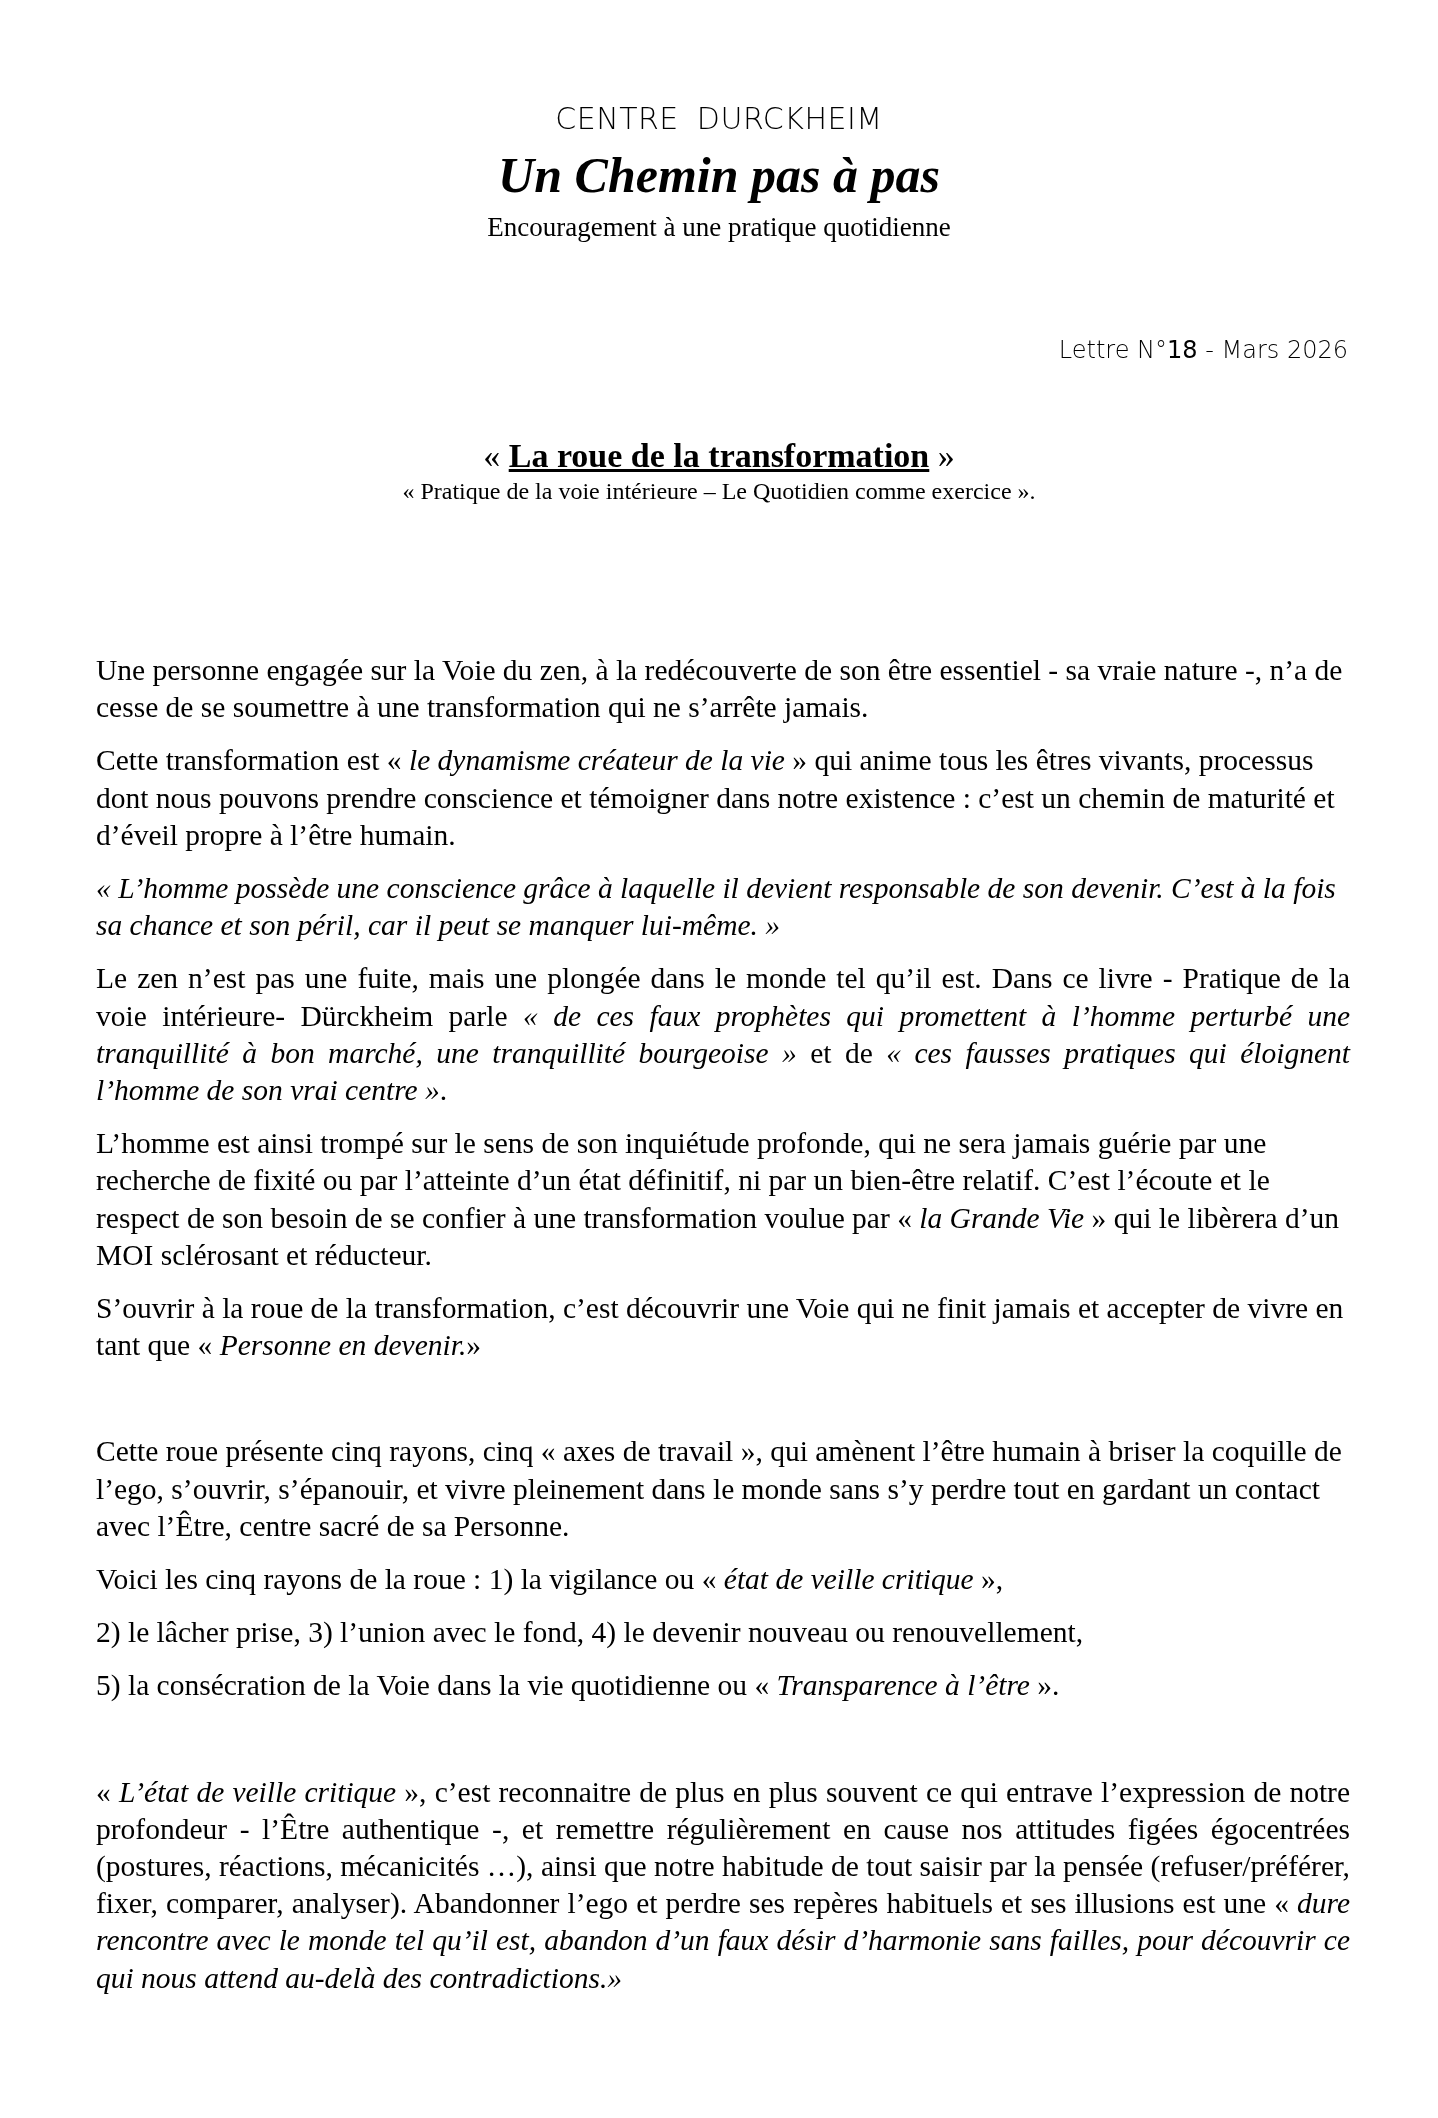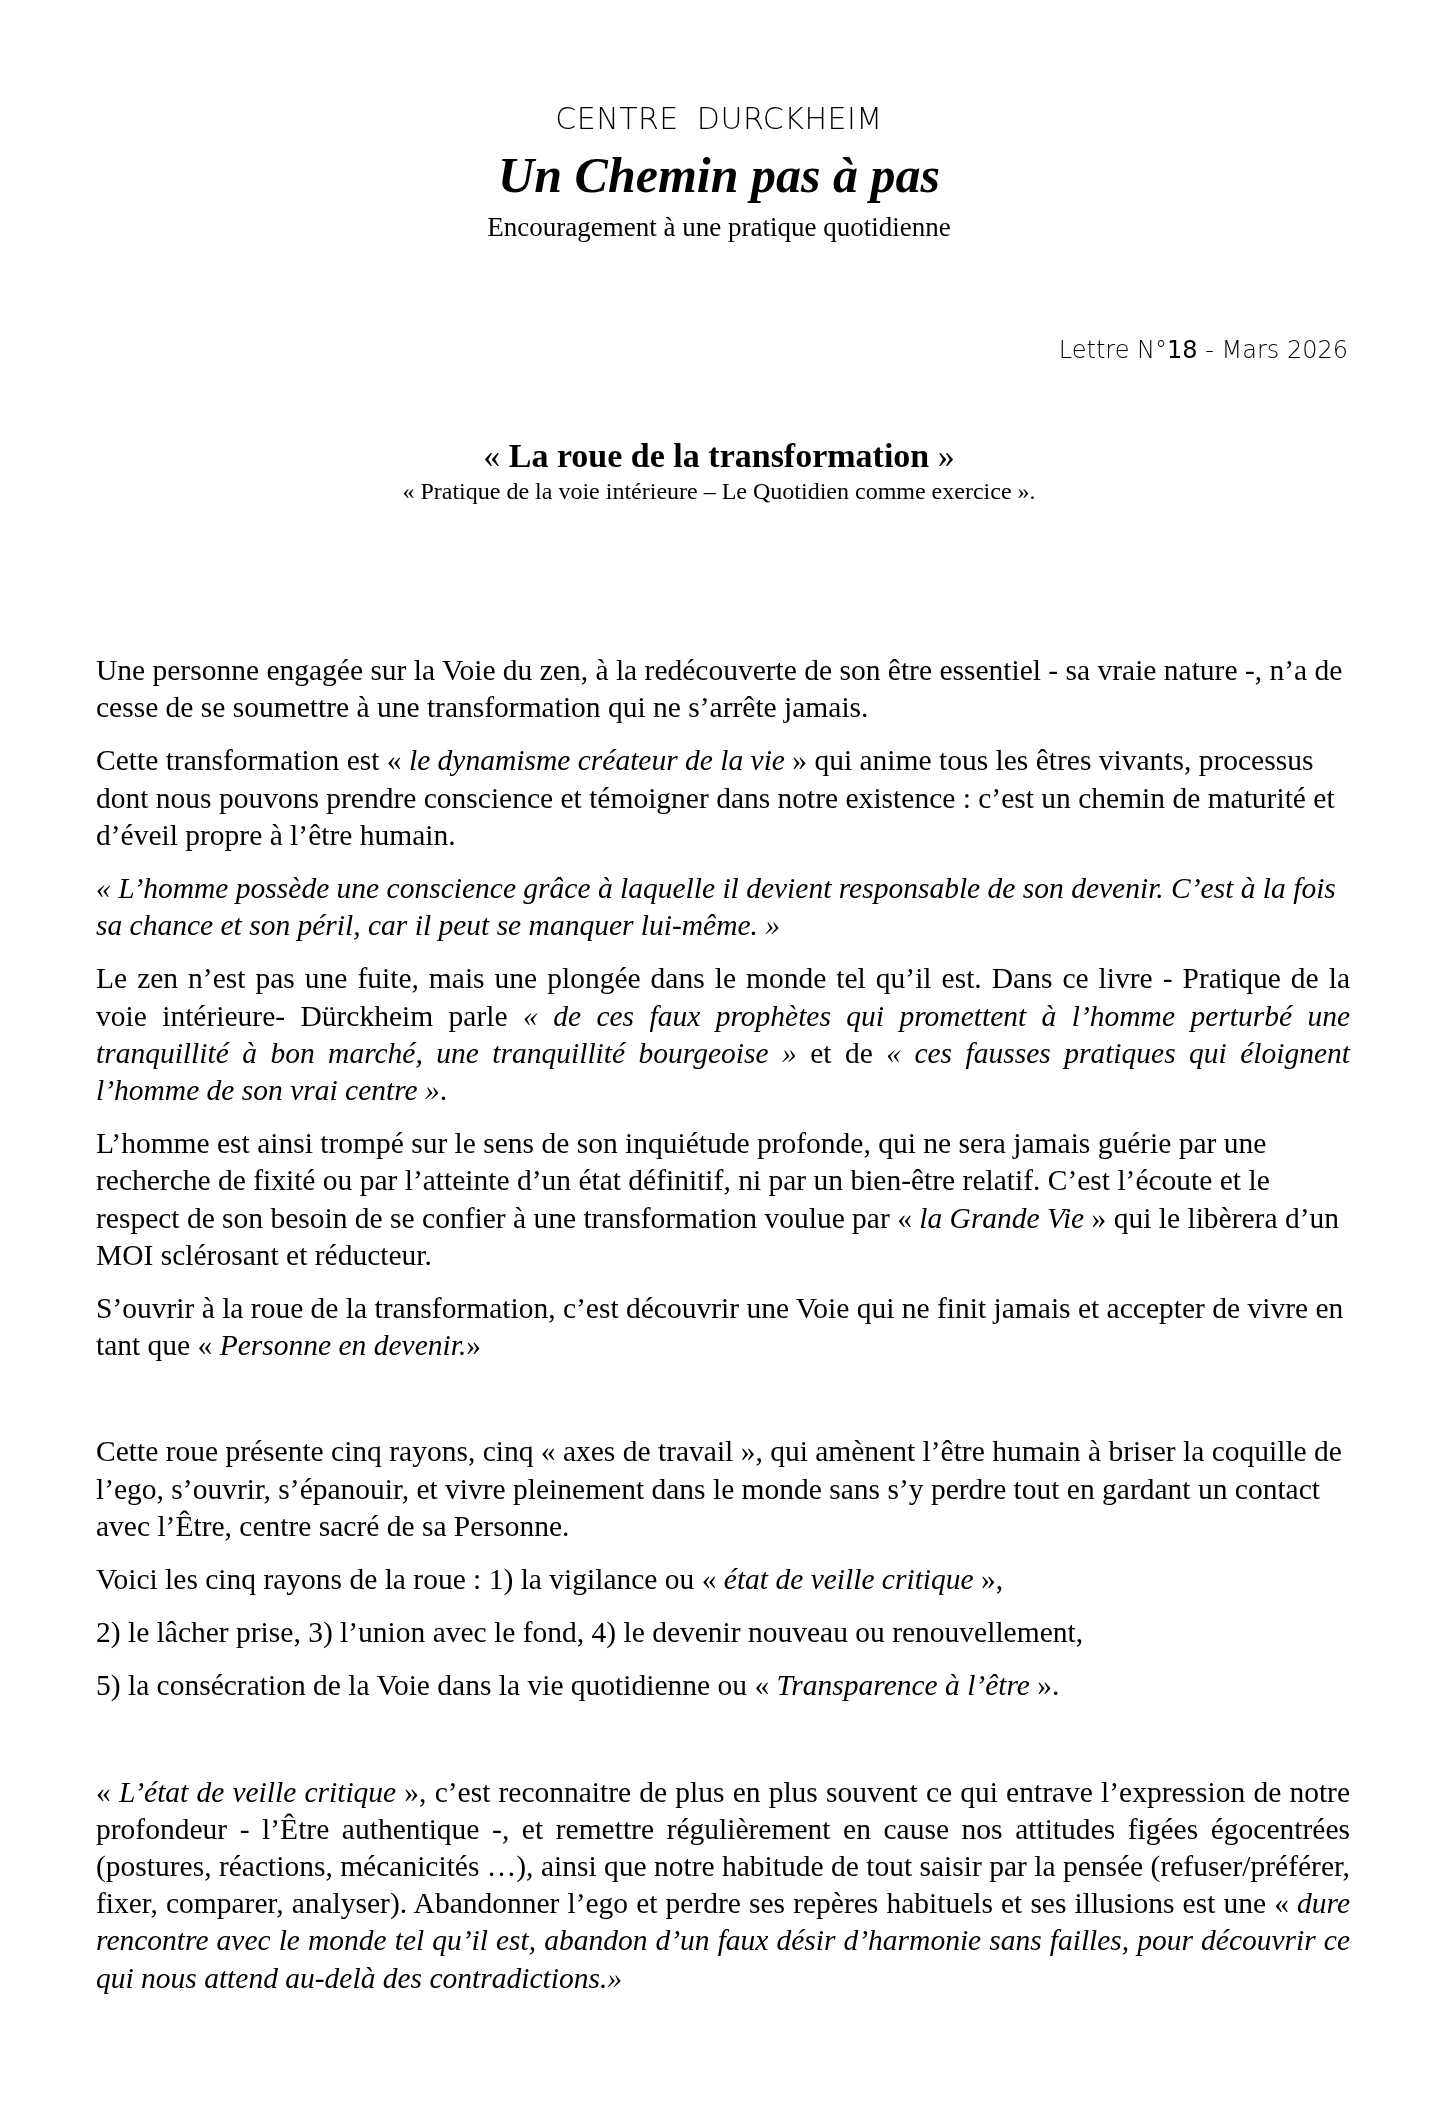--- a/index.html
+++ b/index.html
@@ -63,21 +63,21 @@
     .article-title {
       position: absolute;
       top: 435px;
       left: 0;
       width: 1438px;
       text-align: center;
       font-family: "Liberation Serif", serif;
       font-size: 34px;
       line-height: 42px;
     }
-    .article-title b { font-weight: bold; }
+    .article-title b { font-weight: bold; text-decoration: underline; }
     .source-note {
       position: absolute;
       top: 477px;
       left: 0;
       width: 1438px;
       text-align: center;
       font-family: "Liberation Serif", serif;
       font-size: 24px;
       line-height: 29px;
     }

